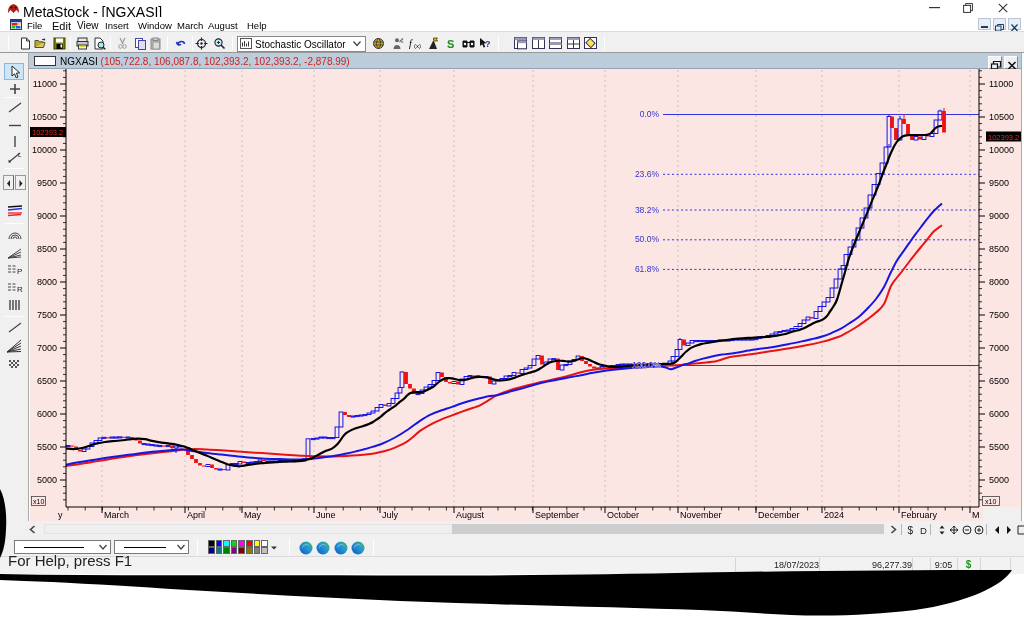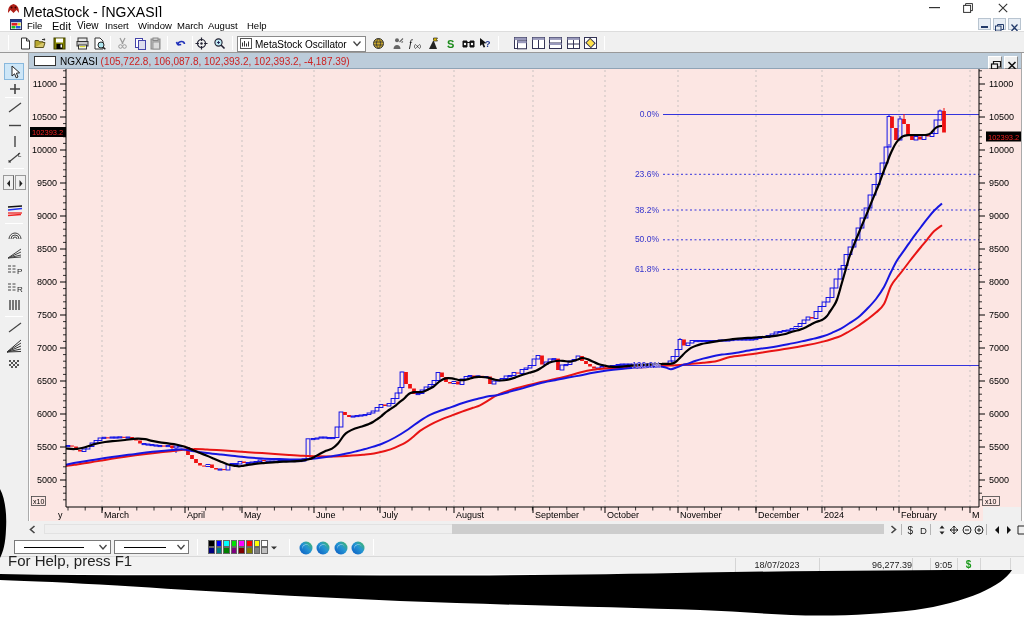--- a/index.html
+++ b/index.html
@@ -169,21 +169,21 @@
 <div style="position:absolute;left:192px;top:36px;width:1px;height:14px;background:#c9c9c9;border-right:1px solid #fff"></div>
 <div style="position:absolute;left:232px;top:36px;width:1px;height:14px;background:#c9c9c9;border-right:1px solid #fff"></div>
 <div style="position:absolute;left:498px;top:36px;width:1px;height:14px;background:#c9c9c9;border-right:1px solid #fff"></div>
 <div style="position:absolute;left:604px;top:36px;width:1px;height:14px;background:#c9c9c9;border-right:1px solid #fff"></div>
 
 <div style="position:absolute;left:237px;top:35.5px;width:129px;height:16px;background:#fff;border:1px solid #8a8a8a"></div>
 <svg style="position:absolute;left:240px;top:38px" width="12" height="11" viewBox="0 0 12 11">
     <rect x="0.5" y="0.5" width="11" height="10" fill="#fff" stroke="#555"></rect>
     <path d="M2.5 8.5 v-4 M4.5 8.5 v-5.5 M6.5 8.5 v-3 M8.5 8.5 v-5" stroke="#333"></path>
   </svg>
-<div style="position:absolute;left:255px;top:38.5px;font-size:10px;color:#000">MetaStock Oscillator</div>
+<div style="position:absolute;left:255px;top:38.5px;font-size:10px;color:#000">Stochastic Oscillator</div>
 <svg style="position:absolute;left:352px;top:40px" width="10" height="8" viewBox="0 0 10 8">
     <path d="M1.5 1.5 L5 5.5 L8.5 1.5" fill="none" stroke="#444" stroke-width="1.3"></path>
   </svg>
 
 <div style="position:absolute;left:0;top:53px;width:29px;height:468px;background:#f0f0f0"></div>
 <div style="position:absolute;left:28px;top:53px;width:1px;height:468px;background:#aaa"></div>
 <div style="position:absolute;left:4px;top:63px;width:20px;height:17px;background:#cde6f7;border:1px solid #88b8dd"></div>
 <svg style="position:absolute;left:4px;top:65px" width="20" height="14" viewBox="0 0 20 14">
     <path d="M8 1 l0 10 2.6-2.2 1.6 4 1.8-.8 -1.6-3.8 3.2-.4z" fill="#fff" stroke="#222" stroke-width="1"></path>
   </svg>
@@ -242,21 +242,21 @@
   </svg>
 <svg style="position:absolute;left:4px;top:338px" width="20" height="16" viewBox="0 0 20 16">
     <path d="M3 14 L17 2 M3 14 L17 5 M3 14 L17 8 M3 14 L17 11 M3 14 L17 13.5" stroke="#333" stroke-width="1"></path>
   </svg>
 <svg style="position:absolute;left:5px;top:356px" width="20" height="15" viewBox="0 0 20 15">
     <path d="M4 4h2v2h-2z M8 4h2v2h-2z M12 4h2v2h-2z M6 6h2v2h-2z M10 6h2v2h-2z M4 8h2v2h-2z M8 8h2v2h-2z M12 8h2v2h-2z M6 10h2v2h-2z M10 10h2v2h-2z" fill="#555"></path>
   </svg>
 
 <div style="position:absolute;left:29px;top:53px;width:992px;height:16px;background:#bcccda;border-bottom:1px solid #8fa3b5"></div>
 <div style="position:absolute;left:34px;top:56px;width:22px;height:10px;background:#fff;border:1px solid #333"></div>
-<div style="position:absolute;left:60px;top:56px;font-size:10px;color:#000">NGXASI <span style="color:#cc2222">(105,722.8, 106,087.8, 102,393.2, 102,393.2, -4,187.39)</span></div>
+<div style="position:absolute;left:60px;top:56px;font-size:10px;color:#000">NGXASI <span style="color:#cc2222">(105,722.8, 106,087.8, 102,393.2, 102,393.2, -2,878.99)</span></div>
 <div style="position:absolute;left:988px;top:55.5px;width:14px;height:13px;background:#f0f0f0;border:1px solid #888;border-top-color:#fff;border-left-color:#fff"><svg width="14" height="11" viewBox="0 0 14 11">
       <rect x="2.5" y="4" width="6" height="5" fill="none" stroke="#111" stroke-width="1.2"></rect>
       <path d="M4.5 4 V1.5 h7 v5.5 h-3" fill="none" stroke="#111" stroke-width="1.2"></path>
     </svg></div>
 <div style="position:absolute;left:1004px;top:55.5px;width:14px;height:13px;background:#f0f0f0;border:1px solid #888;border-top-color:#fff;border-left-color:#fff"><svg width="14" height="11" viewBox="0 0 14 11">
       <path d="M3.5 2 L10.5 9 M10.5 2 L3.5 9" stroke="#111" stroke-width="1.6"></path>
     </svg></div>
 
 <div style="position:absolute;left:30px;top:69px;width:991px;height:452px">
 <svg width="991" height="452" viewBox="0 0 991 452" style="position:absolute;left:0;top:0">
@@ -898,20 +898,20 @@
 
 <div style="position:absolute;left:0px;top:556px;width:1024px;height:18px;background:#f2f2f2;border-top:1px solid #d9d9d9"></div>
 <div style="position:absolute;left:8px;top:552px;font-size:15px;color:#222">For Help, press F1</div>
 <div style="position:absolute;left:735px;top:558px;width:1px;height:14px;background:#d5d5d5"></div>
 <div style="position:absolute;left:819px;top:558px;width:1px;height:14px;background:#d5d5d5"></div>
 <div style="position:absolute;left:912px;top:558px;width:1px;height:14px;background:#d5d5d5"></div>
 <div style="position:absolute;left:930px;top:558px;width:1px;height:14px;background:#d5d5d5"></div>
 <div style="position:absolute;left:957px;top:558px;width:1px;height:14px;background:#d5d5d5"></div>
 <div style="position:absolute;left:980px;top:558px;width:1px;height:14px;background:#d5d5d5"></div>
 <div style="position:absolute;left:1010px;top:558px;width:1px;height:14px;background:#d5d5d5"></div>
-<div style="position:absolute;left:735px;top:560px;width:84px;text-align:center;font-size:9px;color:#222">18/07/2023</div>
+<div style="position:absolute;left:735px;top:560px;width:84px;text-align:right;font-size:9px;color:#222">18/07/2023</div>
 <div style="position:absolute;left:819px;top:560px;width:93px;text-align:right;font-size:9px;color:#222">96,277.39</div>
 <div style="position:absolute;left:930px;top:560px;width:27px;text-align:center;font-size:9px;color:#222">9:05</div>
 <div style="position:absolute;left:957px;top:559px;width:23px;text-align:center;font-size:10px;font-weight:bold;color:#1a9a1a">$</div>
 
 <svg style="position:absolute;left:0;top:0;pointer-events:none" width="1024" height="618" viewBox="0 0 1024 618">
     <path d="M0,574 C120,576.5 250,574.5 380,575.5 C500,576 600,574.5 700,572.5 C800,571 900,570 1012,570 C1007,578 996,586 980,593 C962,600.5 940,606.5 915,610 C885,613.5 855,615.5 820,615.5 C780,615.5 740,611.5 700,610 C620,607.5 520,605.5 400,601 C300,596.5 200,591 117,585.5 C70,582.8 30,581 0,580 Z" fill="#000"></path>
     <path d="M0,489 C5,498 7,514 6,529 C5.5,544 3,552 0,558 Z" fill="#000"></path>
   </svg>
 </body></html>

